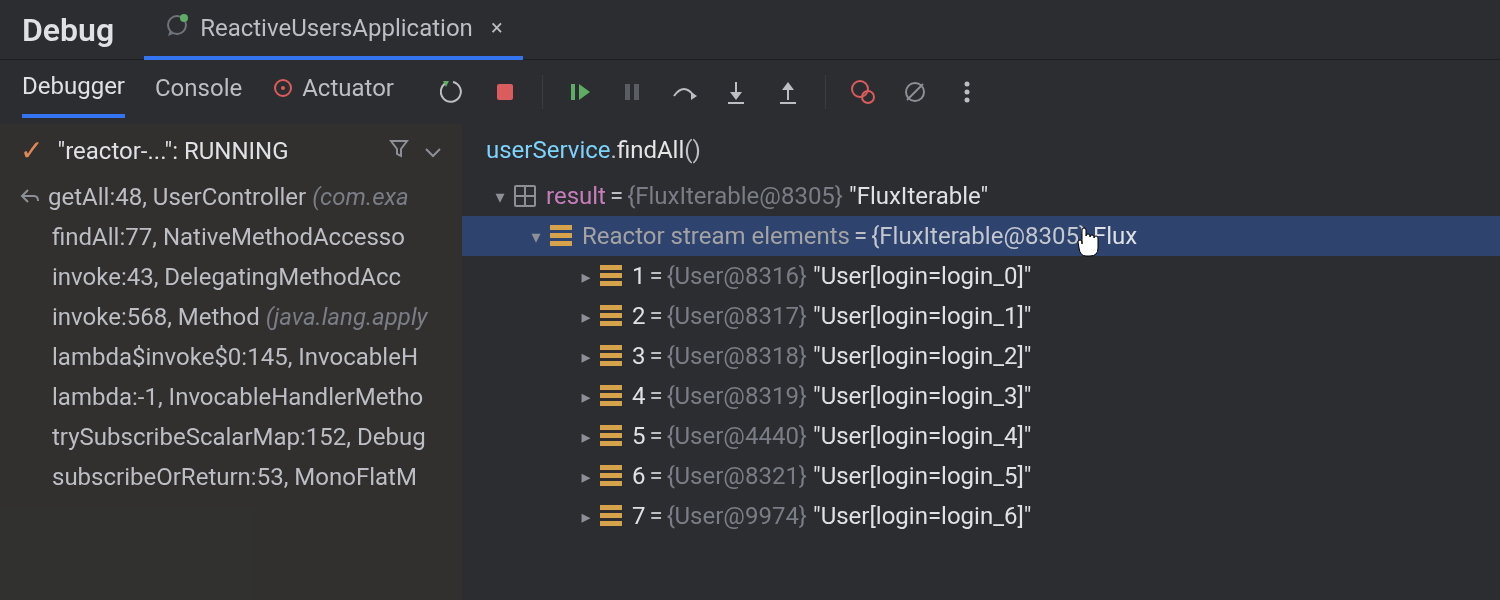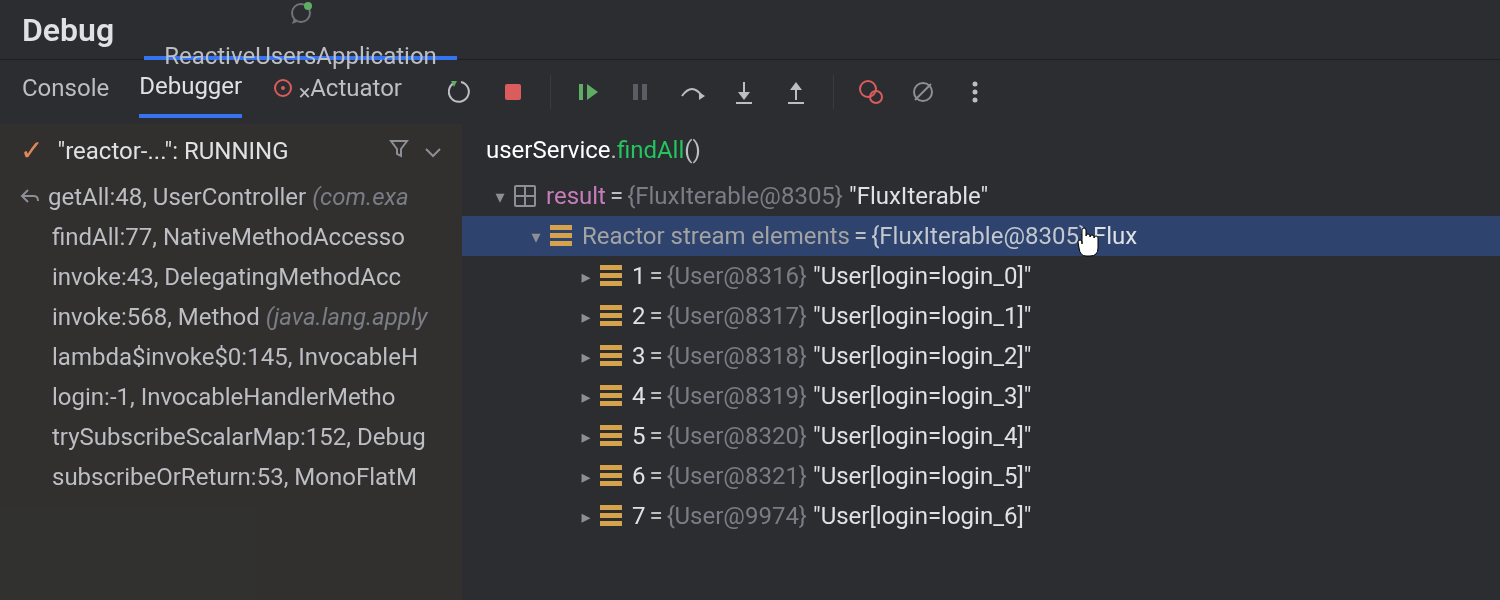--- a/index.html
+++ b/index.html
@@ -1,43 +1,43 @@
 <!DOCTYPE html>
 <html><head>
 <meta charset="utf-8">
 <style>
 * { margin:0; padding:0; box-sizing:border-box; font-family:-apple-system,BlinkMacSystemFont,"Segoe UI",Roboto,sans-serif; }
 body { background:#2b2d30; color:#bcbec4; width:1500px; height:600px; overflow:hidden; font-size:24px; }
 .topbar { display:flex; align-items:center; height:60px; border-bottom:1px solid #1e1f22; }
 .title { color:#dfe1e5; font-weight:600; padding:0 30px 0 22px; font-size:32px; }
-.tab-active { display:flex; align-items:center; gap:10px; height:60px; padding:0 20px; border-bottom:4px solid #3574f0; position:relative;flex-direction:column; }
+.tab-active { display:flex; align-items:center; gap:10px; height:60px; padding:0 20px; border-bottom:4px solid #3574f0; position:relative; }
 .tab-active span { color:#bcbec4; }
 .close-x { color:#6f737a; font-size:22px; margin-left:8px; }
 .toolbar2 { display:flex; align-items:center; height:64px; padding:0 22px; gap:30px; }
 .subtab { color:#bcbec4; padding:6px 0 14px; }
 .subtab.sel { border-bottom:4px solid #3574f0; color:#dfe1e5; }
-.actuator { display:flex; align-items:center; gap:16px; }
+.actuator { display:flex; align-items:center; gap:8px; }
 .iconbar { display:flex; align-items:center; gap:22px; margin-left:14px; }
 .vline { width:1px; height:34px; background:#393b40; }
 .ibtn { width:30px; height:30px; display:flex; align-items:center; justify-content:center; }
 .main { display:flex; height:calc(100% - 124px); }
 .frames { width:462px; background:rgba(85,70,50,0.15); overflow:hidden; }
 .frames-top { display:flex; align-items:center; padding:10px 20px; gap:14px; }
 .check { color:#e08855; font-size:28px; }
 .thread { color:#dfe1e5; }
 .filter-icon, .drop-icon { color:#6f737a; }
 .frame-row { padding:6px 20px 6px 52px; color:#bcbec4; white-space:nowrap; font-style:normal; }
 .frame-row .dim { color:#7a7d85; font-style:italic; }
 .frame-row.first { display:flex; align-items:center; gap:8px; }
 .back-icon { margin-left:-34px; color:#6f737a; }
 .vars { flex:1; overflow:hidden; }
 .eval { padding:12px 24px; font-family:ui-monospace,Menlo,Consolas,monospace; }
-.eval .obj { color:#ffffff; }
+.eval .obj { color:#7dd3fc; }
 .eval .dot { color:#bcbec4; }
-.eval .meth { color:#22c55e; }
+.eval .meth { color:#e5e5e5; }
 .eval .par { color:#bcbec4; }
 .var-row { display:flex; align-items:center; padding:6px 0; white-space:nowrap; }
 .var-row.l0 { padding-left:24px; }
 .var-row.l1 { padding-left:60px; }
 .var-row.l2 { padding-left:110px; }
 .var-row.sel-row { background:#2e436e; }
 .chev { width:28px; text-align:center; color:#8c8f96; font-size:18px; }
 .gridicon { width:22px; height:22px; margin-right:10px; display:inline-block; }
 .gi-table { border:2px solid #8c8f96; border-radius:2px; position:relative; }
 .gi-table::before, .gi-table::after { content:""; position:absolute; background:#8c8f96; }
@@ -63,22 +63,22 @@
           <circle cx="20" cy="6" r="4" fill="#5fad65"></circle>
           <path d="M9 22 L4 24 L6 18" fill="#6f737a"></path>
         </svg>
     </span>
     <span>ReactiveUsersApplication</span>
     <span class="close-x">×</span>
   </div>
 </div>
 
 <div class="toolbar2">
+  <div class="subtab sel">Debugger</div>
   <div class="subtab">Console</div>
-  <div class="subtab sel">Debugger</div>
   <div class="actuator subtab">
     <svg width="22" height="22" viewBox="0 0 22 22">
         <circle cx="11" cy="11" r="8" fill="none" stroke="#db5c5c" stroke-width="2"></circle>
         <circle cx="11" cy="11" r="2" fill="#db5c5c"></circle>
       </svg>
     <span>Actuator</span>
   </div>
   <div class="iconbar">
     <div class="ibtn">
         <svg width="26" height="26" viewBox="0 0 26 26">
@@ -164,21 +164,21 @@
       <span class="back-icon"><svg width="22" height="18">
             <path d="M10 3 L4 9 L10 15" fill="none" stroke="#8c8f96" stroke-width="2"></path>
             <path d="M4 9 L16 9 Q20 9 20 14" fill="none" stroke="#8c8f96" stroke-width="2"></path>
           </svg></span>
       <span><span>getAll:48, UserController </span><span class="dim">(com.exa</span></span>
     </div>
     <div class="frame-row"><span>findAll:77, NativeMethodAccesso</span></div>
     <div class="frame-row"><span>invoke:43, DelegatingMethodAcc</span></div>
     <div class="frame-row"><span>invoke:568, Method </span><span class="dim">(java.lang.apply</span></div>
     <div class="frame-row"><span>lambda$invoke$0:145, InvocableH</span></div>
-    <div class="frame-row"><span>login:-1, InvocableHandlerMetho</span></div>
+    <div class="frame-row"><span>lambda:-1, InvocableHandlerMetho</span></div>
     <div class="frame-row"><span>trySubscribeScalarMap:152, Debug</span></div>
     <div class="frame-row"><span>subscribeOrReturn:53, MonoFlatM</span></div>
   </div>
 
   <div class="vars">
     <div class="eval">
       <span class="obj">userService</span><span class="dot">.</span><span class="meth">findAll</span><span class="par">()</span>
     </div>
     <div class="var-row l0">
       <span class="chev">▾</span>
@@ -235,21 +235,21 @@
         </span>
       <span class="str">4</span><span class="eq">=</span><span class="ref">{User@8319}</span>&nbsp;<span class="str">"User[login=login_3]"</span>
     </div>
     <div class="var-row l2">
       <span class="chev">▸</span>
       <span class="gridicon gi-bars">
           <span></span>
           <span></span>
           <span></span>
         </span>
-      <span class="str">5</span><span class="eq">=</span><span class="ref">{User@8320}</span>&nbsp;<span class="str">"User[login=login_4]"</span>
+      <span class="str">5</span><span class="eq">=</span><span class="ref">{User@4440}</span>&nbsp;<span class="str">"User[login=login_4]"</span>
     </div>
     <div class="var-row l2">
       <span class="chev">▸</span>
       <span class="gridicon gi-bars">
           <span></span>
           <span></span>
           <span></span>
         </span>
       <span class="str">6</span><span class="eq">=</span><span class="ref">{User@8321}</span>&nbsp;<span class="str">"User[login=login_5]"</span>
     </div>

